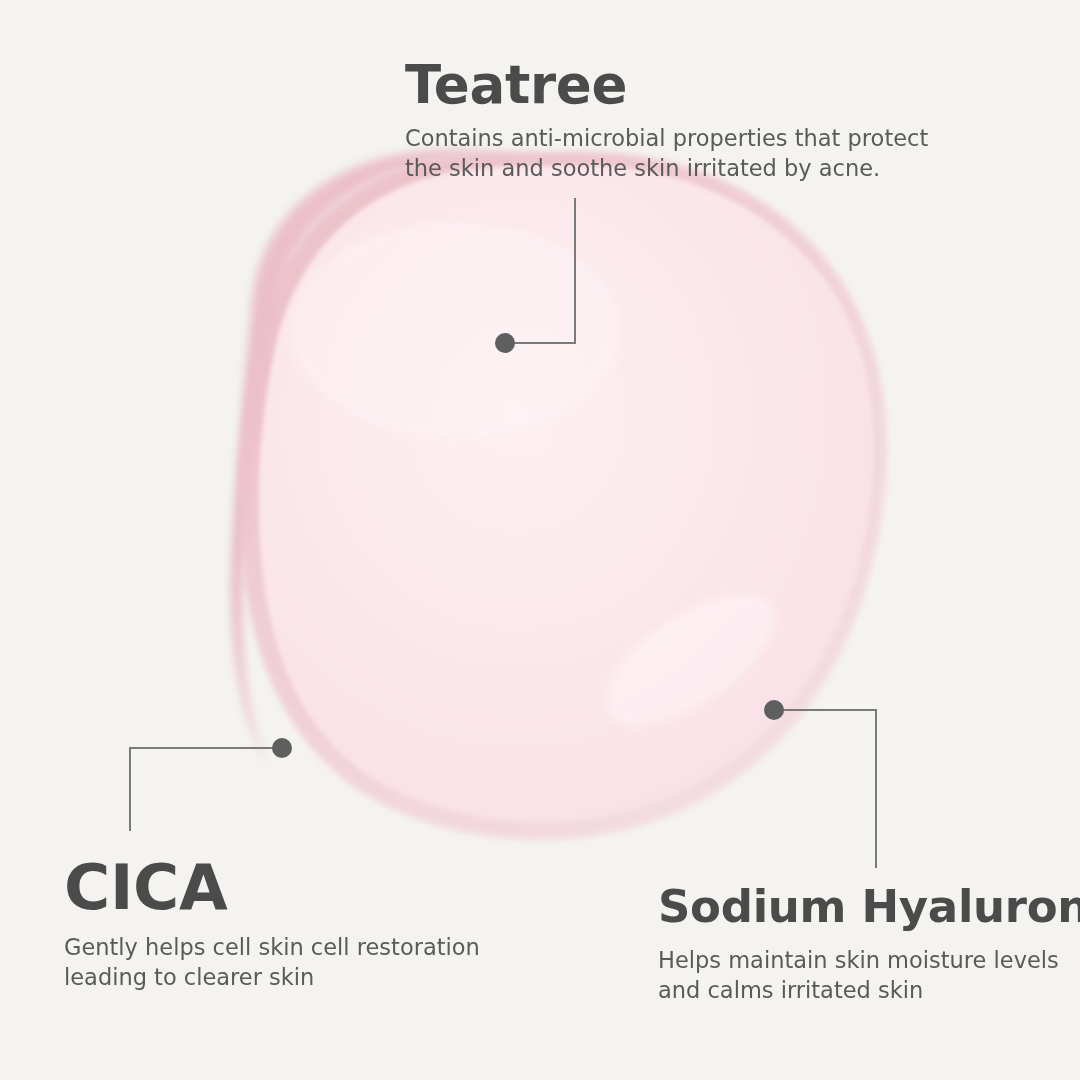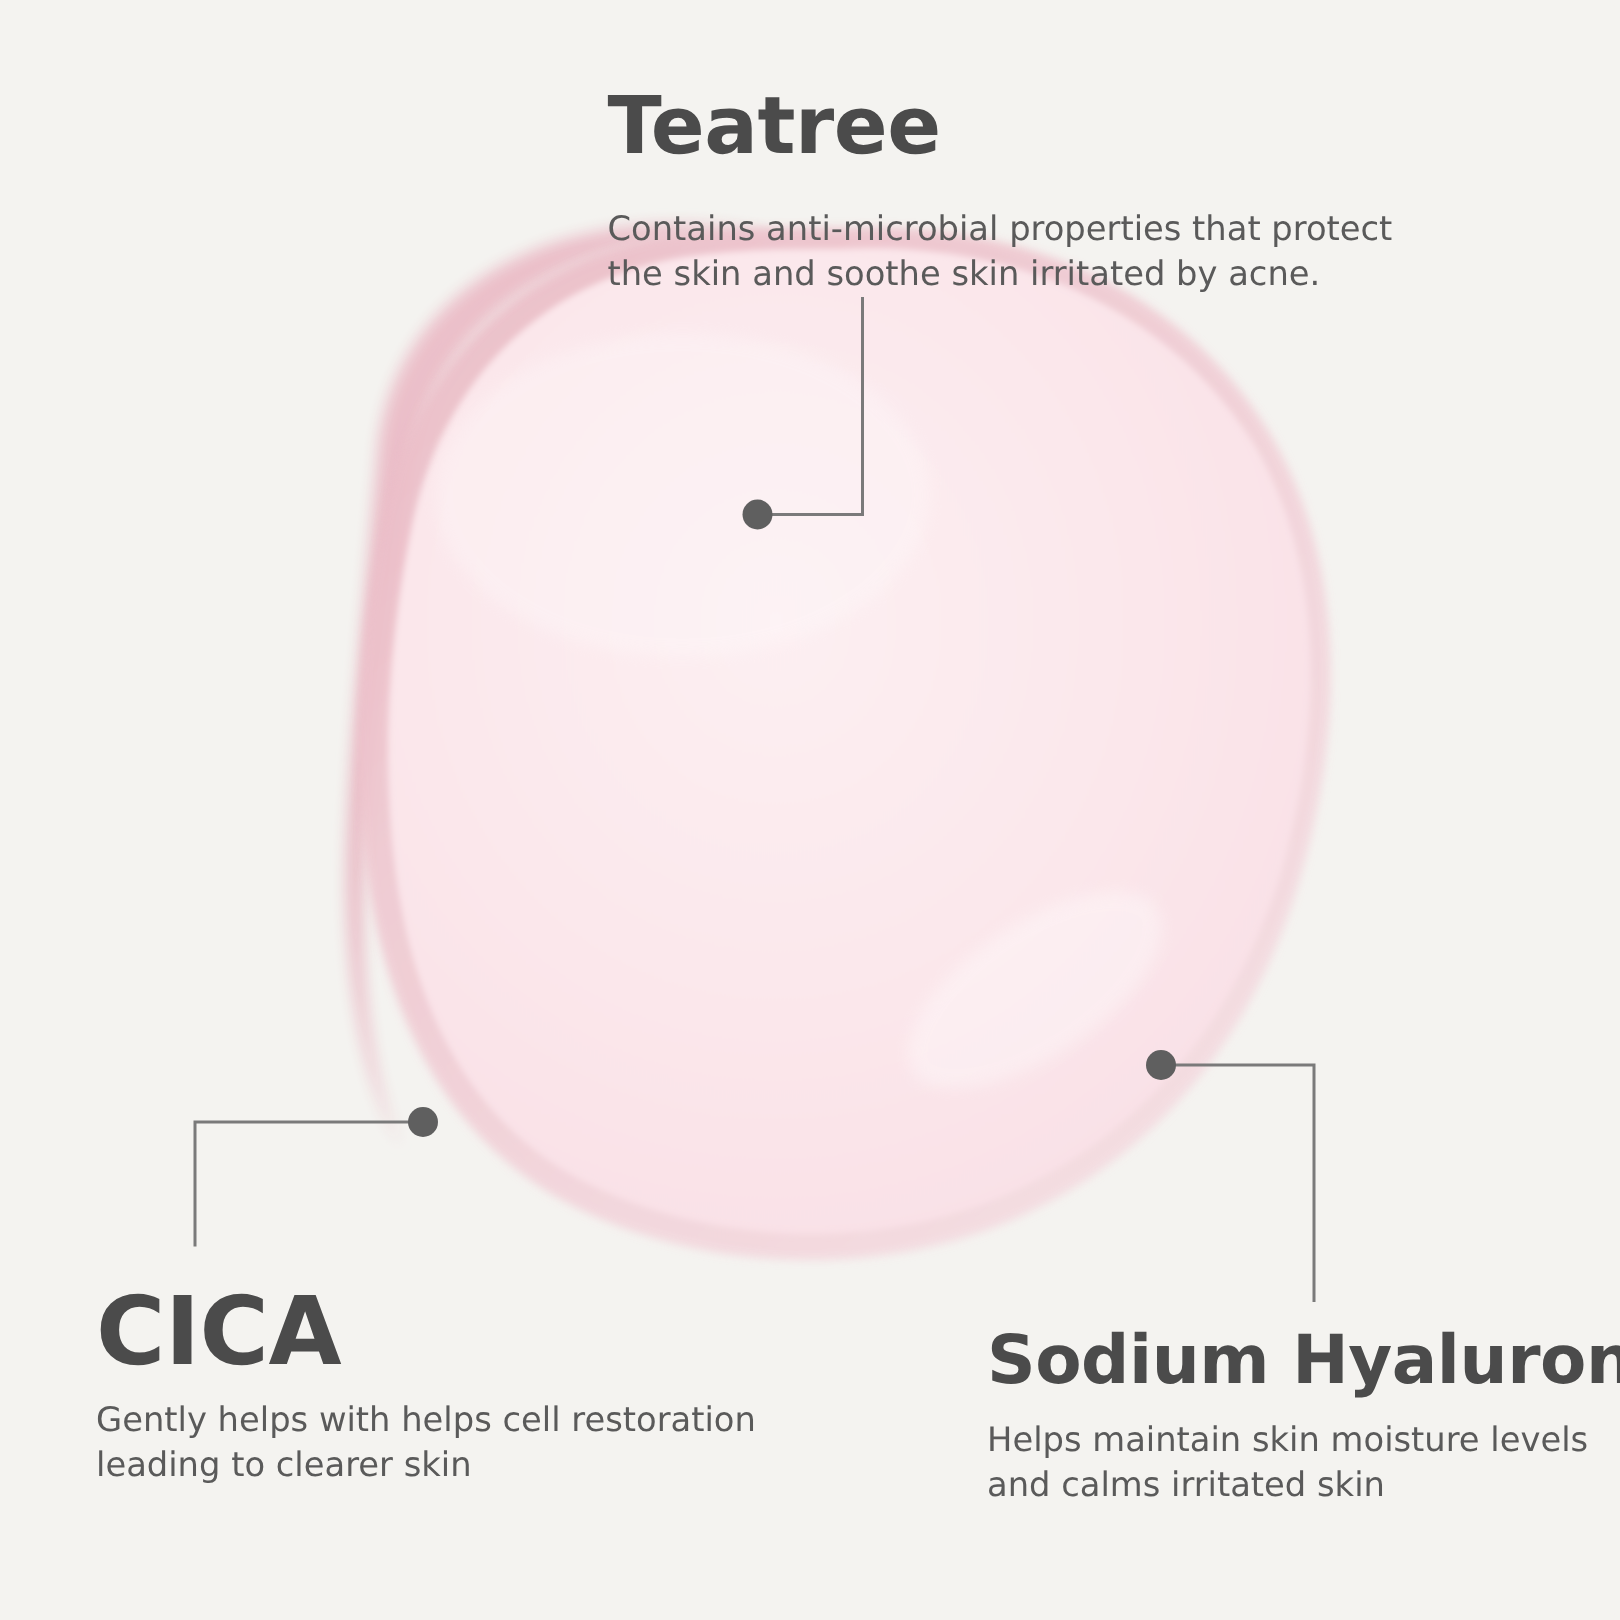--- a/index.html
+++ b/index.html
@@ -58,21 +58,21 @@
   }
 
   #callout-teatree {
     left: 405px;
     top: 58px;
   }
   #callout-teatree .callout-title {
     font-size: 53px;
   }
   #callout-teatree .callout-body {
-    margin-top: 28px;
+    margin-top: 13px;
   }
 
   #callout-cica {
     left: 64px;
     top: 856px;
   }
   #callout-cica .callout-title {
     font-size: 63px;
   }
   #callout-cica .callout-body {
@@ -172,21 +172,21 @@
   </svg>
 
   <div class="callout" id="callout-teatree">
     <div class="callout-title">Teatree</div>
     <div class="callout-body">Contains anti-microbial properties that protect
 the skin and soothe skin irritated by acne.</div>
   </div>
 
   <div class="callout" id="callout-cica">
     <div class="callout-title">CICA</div>
-    <div class="callout-body">Gently helps with helps cell restoration
+    <div class="callout-body">Gently helps cell skin cell restoration
 leading to clearer skin</div>
   </div>
 
   <div class="callout" id="callout-sodium-hyaluronate">
     <div class="callout-title">Sodium Hyaluronate</div>
     <div class="callout-body">Helps maintain skin moisture levels
 and calms irritated skin</div>
   </div>
 
 </div>

